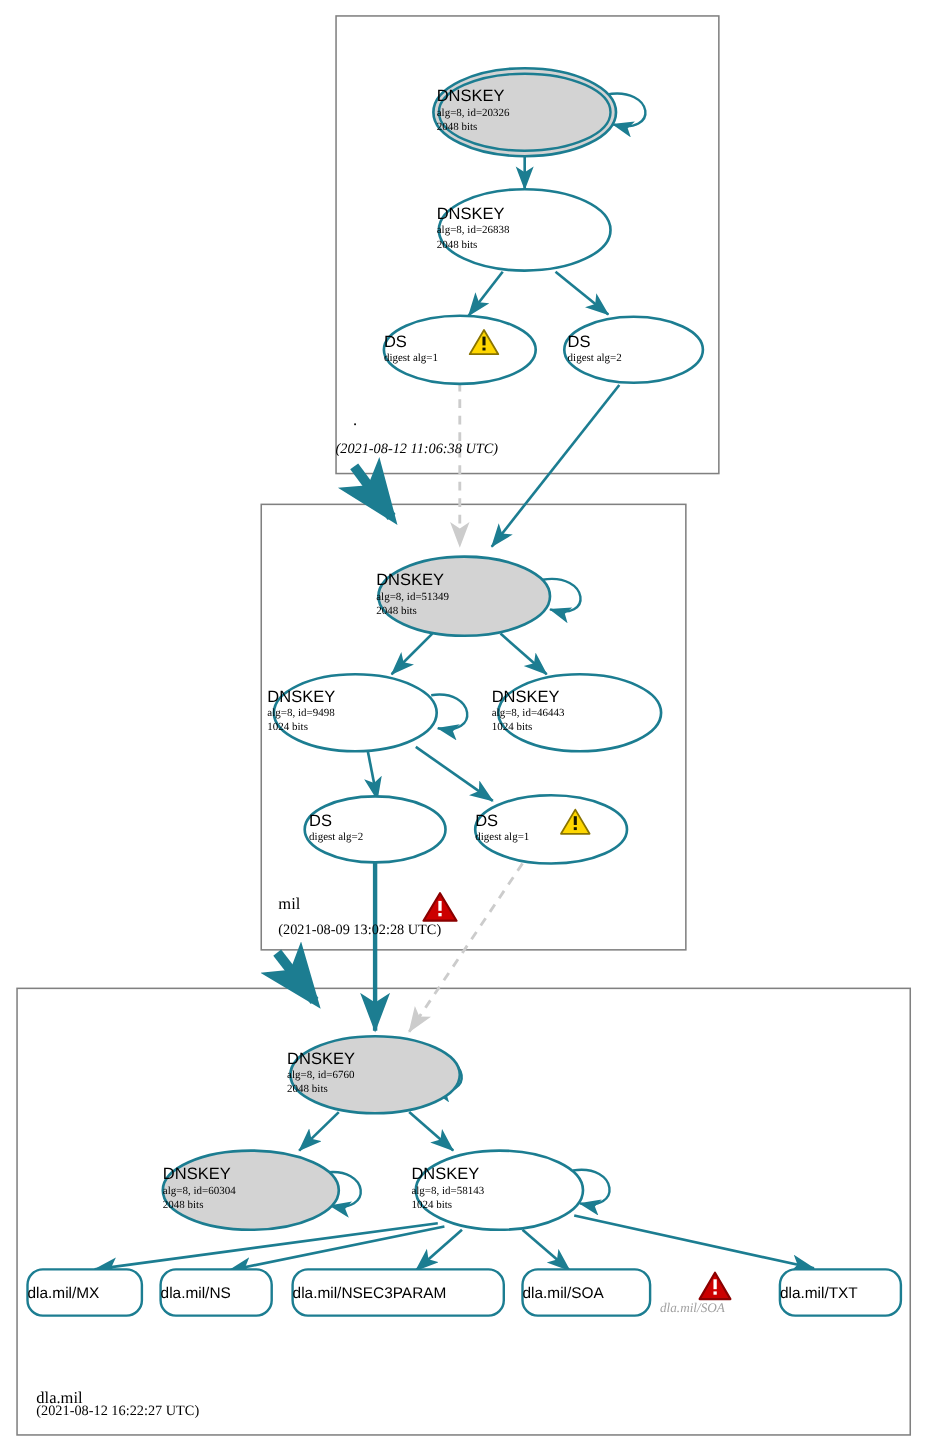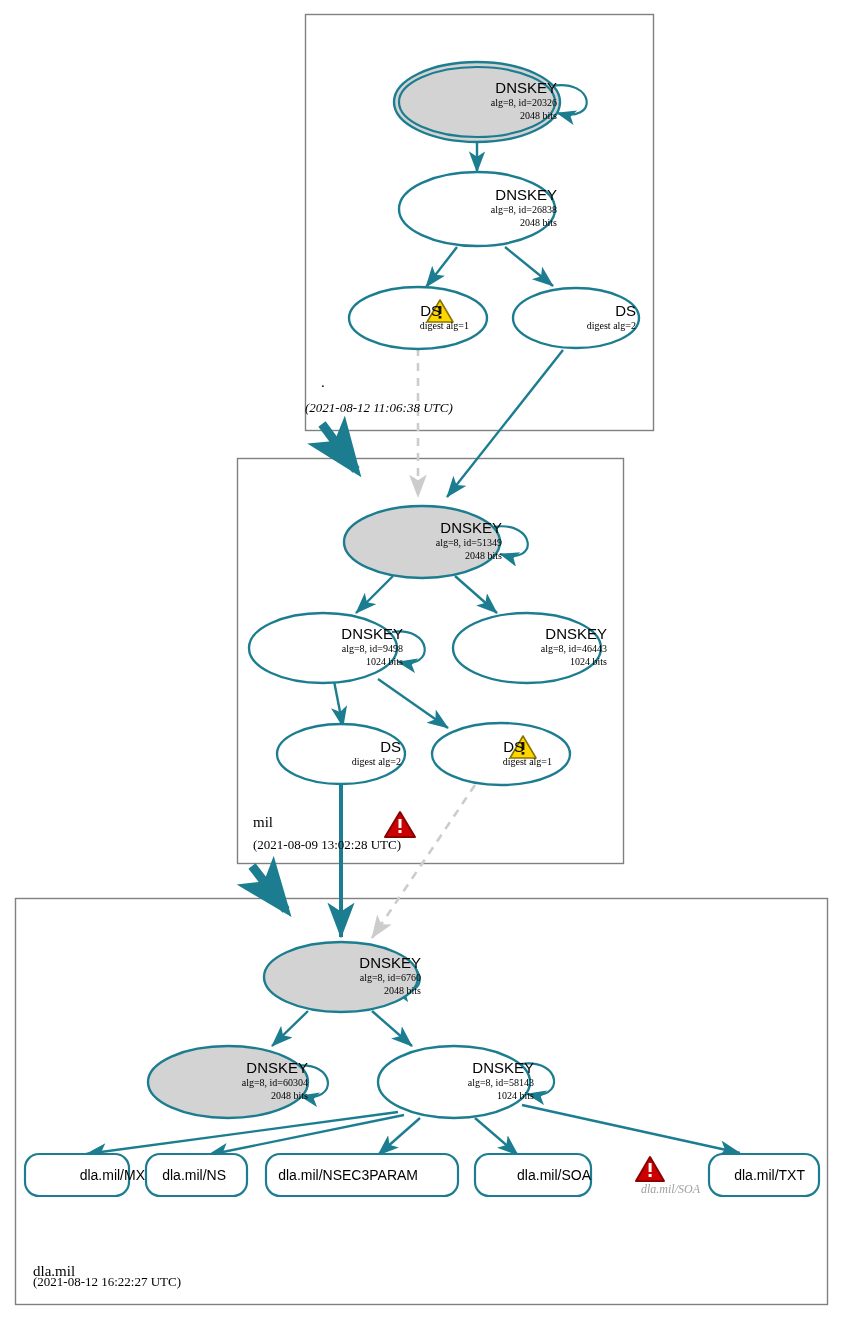--- a/index.html
+++ b/index.html
@@ -2,21 +2,21 @@
 <html><head>
 <meta charset="utf-8">
 <style>
   html,body{margin:0;padding:0;background:#ffffff;}
   body{width:843px;height:1324px;position:relative;overflow:hidden;
        font-family:"Liberation Serif",serif;}
   #canvas{position:absolute;left:0;top:0;width:843px;height:1324px;}
   .zone-label{position:absolute;font-family:"Liberation Serif",serif;color:#000;}
   .zone-name{font-size:15px;}
   .zone-time{font-size:13px;}
-  .nodetext{position:absolute;text-align:right;color:#000;pointer-events:none;}
+  .nodetext{position:absolute;text-align:left;color:#000;pointer-events:none;}
   .t-title{font-family:"Liberation Sans",sans-serif;font-size:15px;line-height:16px;}
   .t-sub{font-family:Liberation Serif, serif;font-size:10px;line-height:13px;}
   .rr-text{font-family:"Liberation Sans",sans-serif;font-size:14px;color:#000;}
   .err-text{font-family:"Liberation Serif",serif;font-style:italic;font-size:12px;color:#a0a0a0;}
 </style>
 </head>
 <body>
 
 <svg id="canvas" viewBox="0 0 843 1324" xmlns="http://www.w3.org/2000/svg">
   <defs>
@@ -178,21 +178,21 @@
   <div class="t-title">DNSKEY</div>
   <div class="t-sub">alg=8, id=60304</div>
   <div class="t-sub">2048 bits</div>
 </div>
 <div class="nodetext" style="left:374px;top:1060px;width:160px;">
   <div class="t-title">DNSKEY</div>
   <div class="t-sub">alg=8, id=58143</div>
   <div class="t-sub">1024 bits</div>
 </div>
 
-<div class="nodetext rr-text" style="left:41px;top:1167px;width:104px;">dla.mil/MX</div>
+<div class="nodetext rr-text" style="left:25px;top:1167px;width:104px;">dla.mil/MX</div>
 <div class="nodetext rr-text" style="left:146px;top:1167px;width:80px;">dla.mil/NS</div>
 <div class="nodetext rr-text" style="left:266px;top:1167px;width:152px;">dla.mil/NSEC3PARAM</div>
 <div class="nodetext rr-text" style="left:475px;top:1167px;width:116px;">dla.mil/SOA</div>
 <div class="nodetext rr-text" style="left:709px;top:1167px;width:96px;">dla.mil/TXT</div>
 
 <div class="nodetext err-text" style="left:600px;top:1182px;width:100px;">dla.mil/SOA</div>
 
 <div class="zone-label zone-name" style="left:321px;top:374px;">.</div>
 <div class="zone-label zone-time" style="left:305px;top:400px;font-style:italic;">(2021-08-12 11:06:38 UTC)</div>
 

